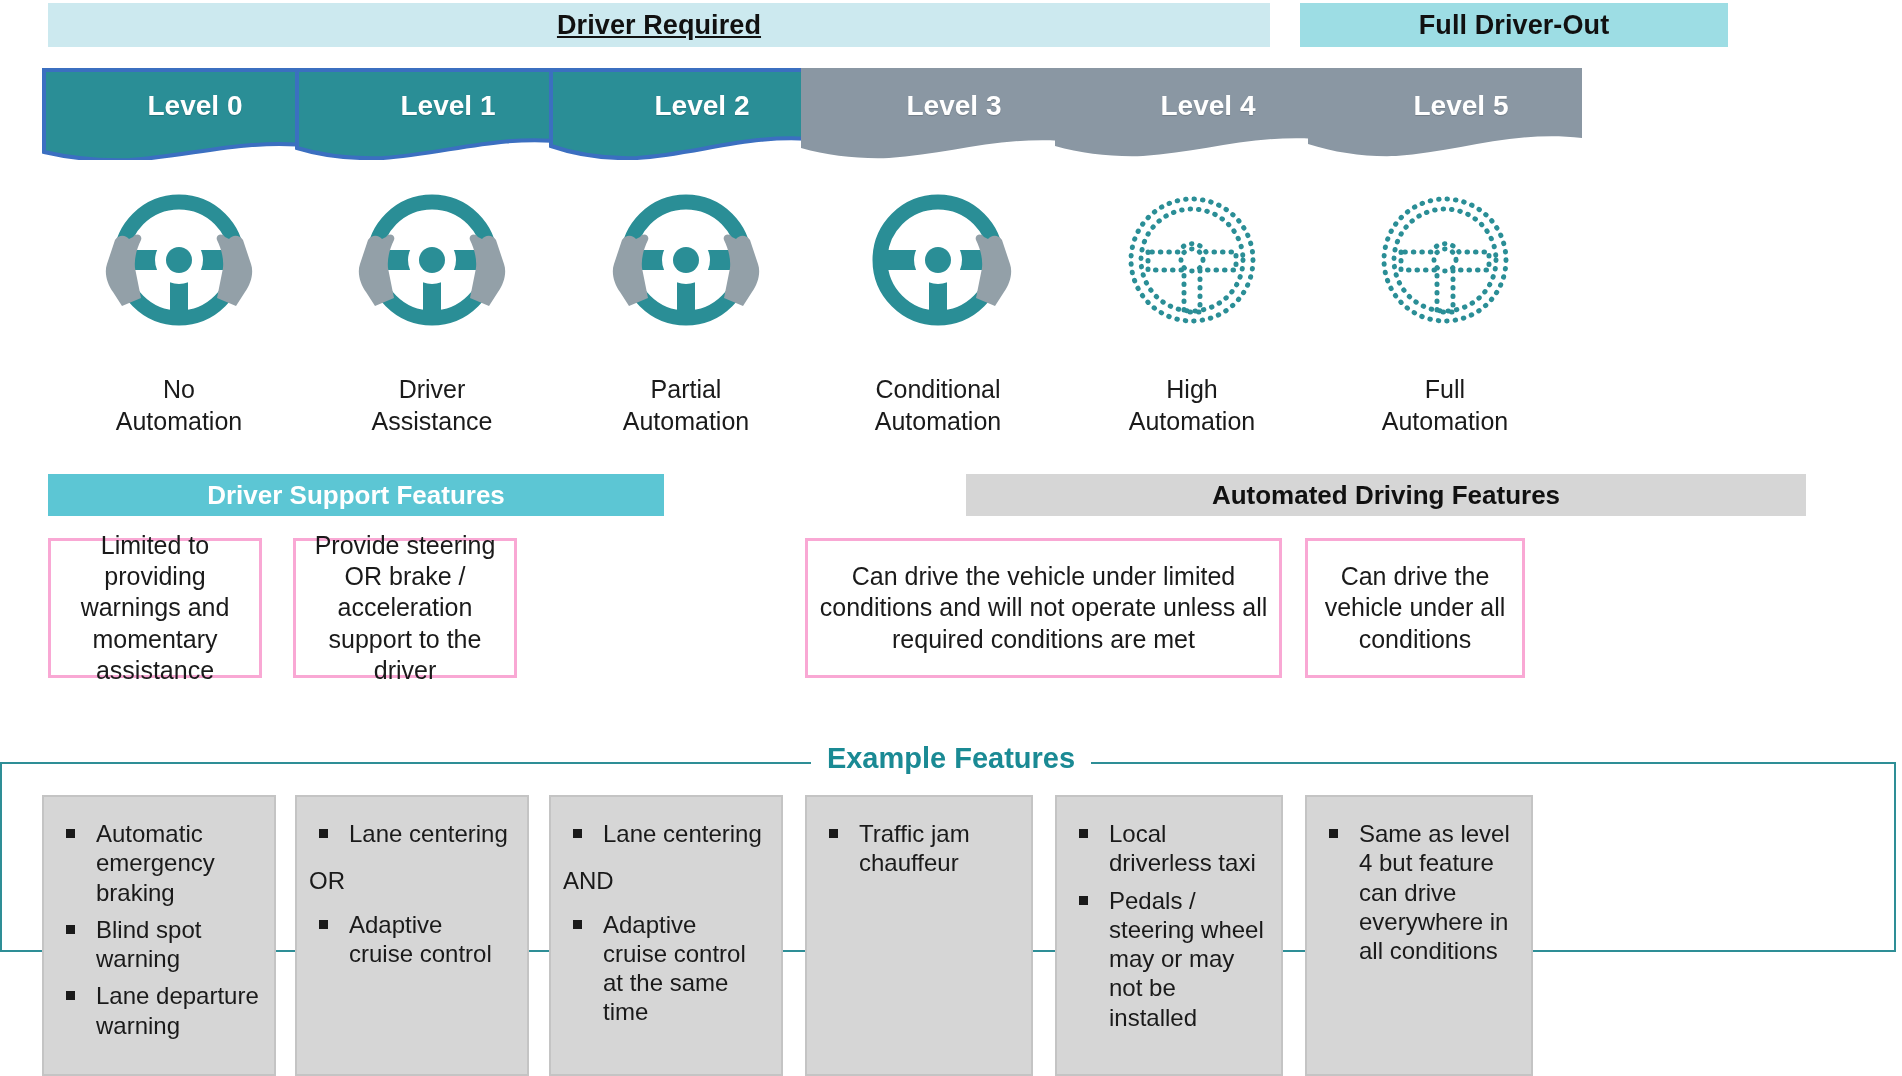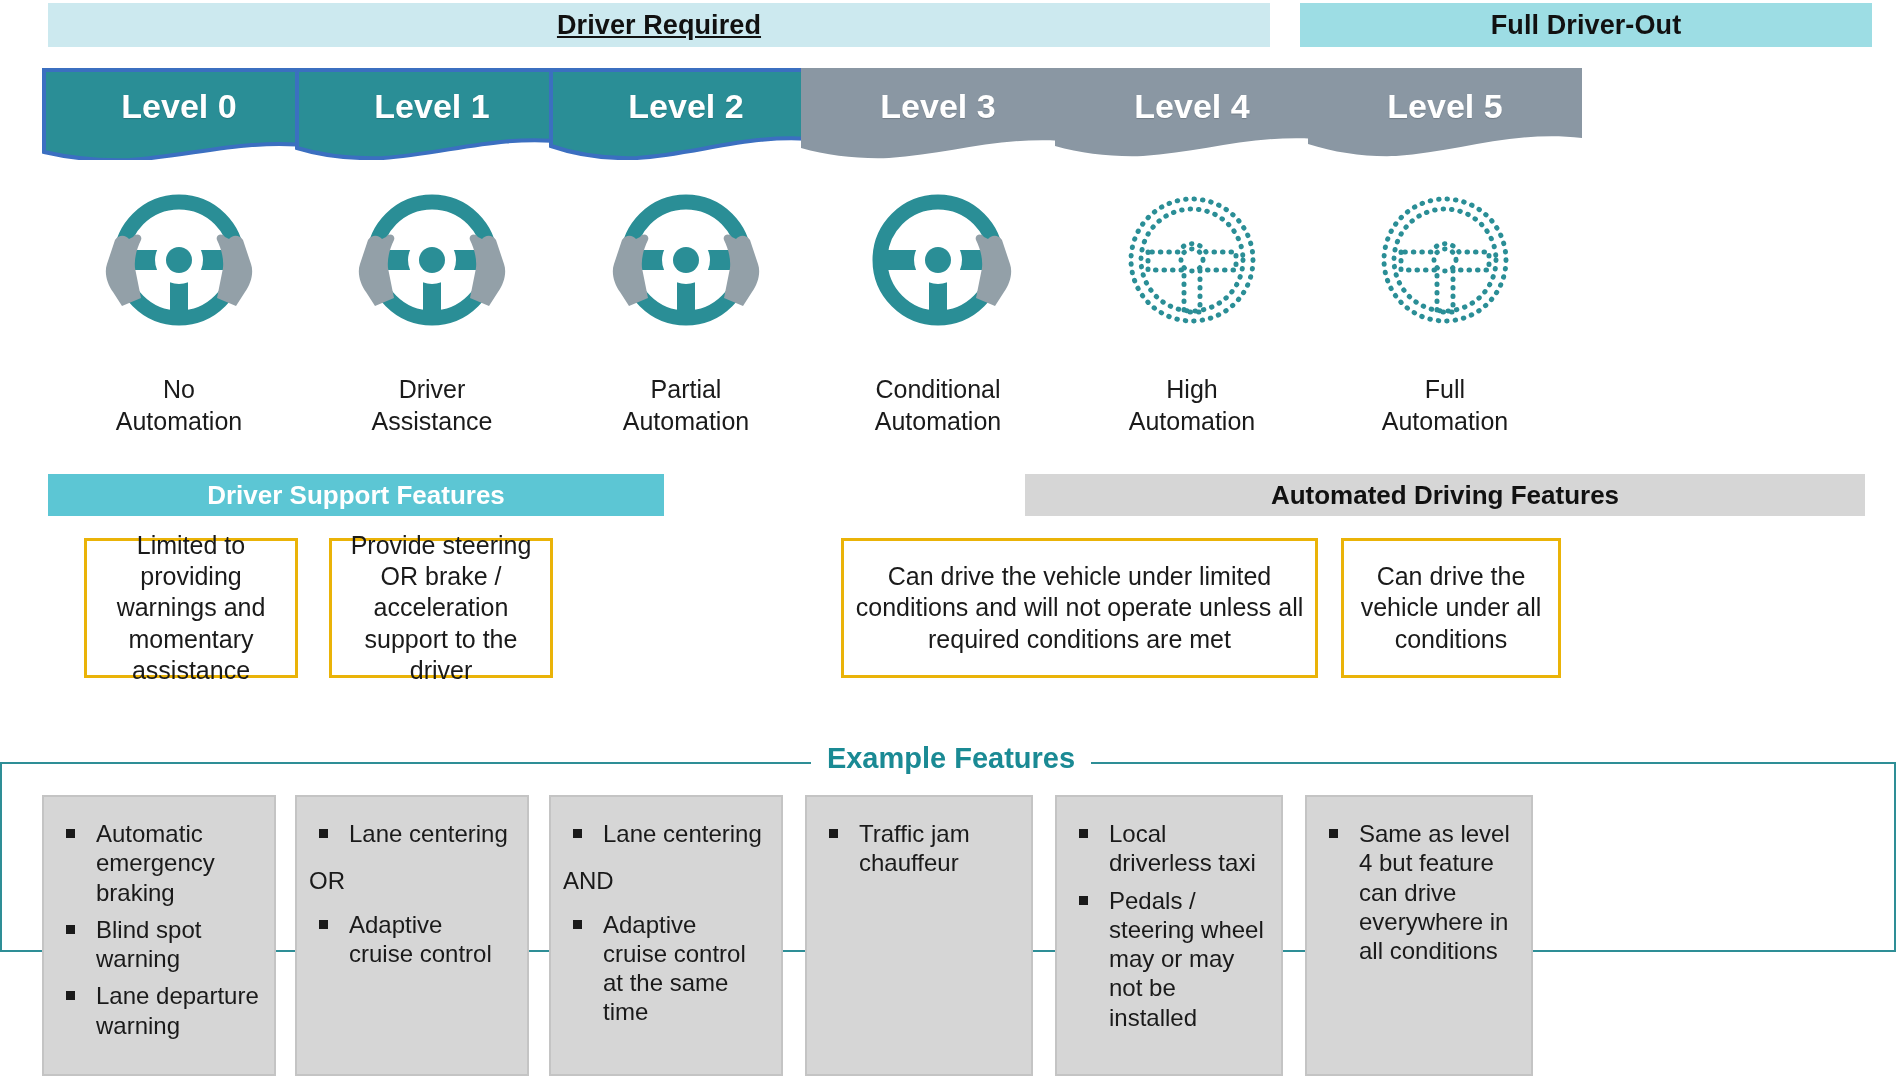--- a/index.html
+++ b/index.html
@@ -13,58 +13,58 @@
   .stage{position:absolute;left:0;top:0;width:1902px;height:1076px;}
 
   
   .band{
     position:absolute;height:44px;
     display:flex;align-items:center;justify-content:center;
     font-weight:bold;font-size:27px;color:#111;
     letter-spacing:.1px;
   }
   #band-driver-required{left:48px;top:3px;width:1222px;background:#cce9ef;text-decoration:underline;}
-  #band-full-driver-out{left:1300px;top:3px;width:572px;background:#9ddde4;}
+  #band-full-driver-out{left:1300px;top:3px;width:428px;background:#9ddde4;}
 
   
   .level-tab{position:absolute;top:68px;width:274px;height:92px;}
   .level-tab svg{position:absolute;left:0;top:0;width:274px;height:92px;}
   .level-tab .lbl{
-    position:absolute;left:0;top:0;width:274px;height:76px;
+    position:absolute;left:16px;top:0;width:274px;height:76px;
     display:flex;align-items:center;justify-content:center;
-    color:#ffffff;font-weight:bold;font-size:34px;
+    color:#ffffff;font-weight:bold;font-size:28px;
     text-shadow:0 1px 1px rgba(0,0,0,.18);
   }
 
   
   .wheel{position:absolute;top:192px;width:274px;height:140px;}
   .wheel svg{display:block;margin:0 auto;}
 
   
   .caption{
     position:absolute;top:373px;width:274px;
     text-align:center;font-size:25px;color:#1a1a1a;line-height:1.28;
   }
 
   
   .featband{
     position:absolute;top:474px;height:42px;
     display:flex;align-items:center;justify-content:center;
     font-weight:bold;font-size:26px;
   }
   #band-driver-support{left:48px;width:616px;background:#5cc6d4;color:#ffffff;}
-  #band-automated-driving{left:1025px;width:840px;background:#d6d6d6;color:#111;}
+  #band-automated-driving{left:966px;width:840px;background:#d6d6d6;color:#111;}
 
   
   .descbox{
     position:absolute;top:538px;height:140px;
-    border:3px solid #eab308;background:#ffffff;
+    border:3px solid #f9a8d4;background:#ffffff;
     display:flex;align-items:center;justify-content:center;
     text-align:center;font-size:25px;color:#1a1a1a;line-height:1.25;
-    padding:4px 10px;box-sizing:border-box;margin-left:36px;
+    padding:4px 10px;box-sizing:border-box;
   }
 
   
   #example-frame{
     position:absolute;left:0;top:762px;width:1896px;height:190px;
     border:2px solid #2e8e96;box-sizing:border-box;background:transparent;
   }
   #example-title{
     position:absolute;top:742px;left:0;width:1902px;
     text-align:center;pointer-events:none;

